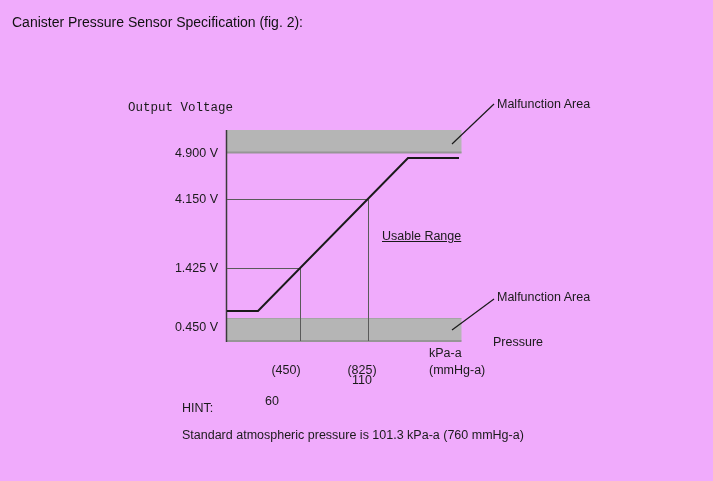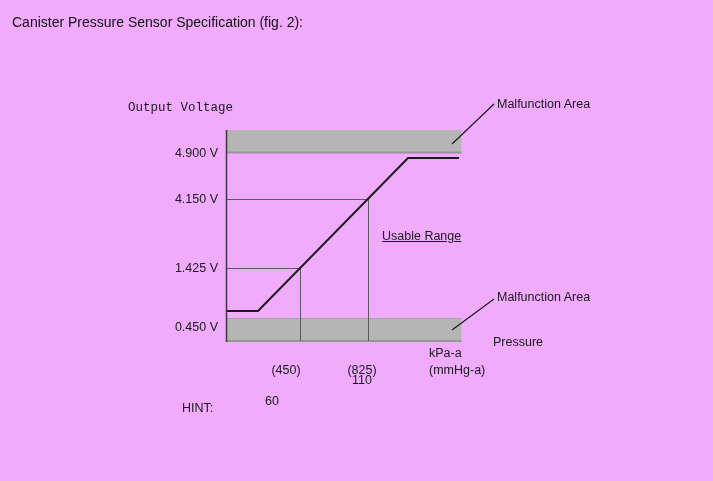--- a/index.html
+++ b/index.html
@@ -78,14 +78,15 @@
   <div class="lbl" style="left:493px; top:335px;">Pressure</div>
 
   <div class="lbl center" style="left:272px; top:346px;margin-top:48px;">60</div>
   <div class="lbl center" style="left:286px; top:363px;">(450)</div>
   <div class="lbl center" style="left:362px; top:328px;margin-top:45px;">110</div>
   <div class="lbl center" style="left:362px; top:363px;">(825)</div>
   <div class="lbl" style="left:429px; top:346px;text-align:right;">kPa-a</div>
   <div class="lbl" style="left:429px; top:363px;">(mmHg-a)</div>
 
   <div class="lbl" style="left:182px; top:401px;">HINT:</div>
+  <div class="lbl" style="left:182px; top:428px;">Standard atmospheric pressure is 101.3 kPa-a (760 mmHg-a)</div>
 
 </div>
 
 </body></html>

